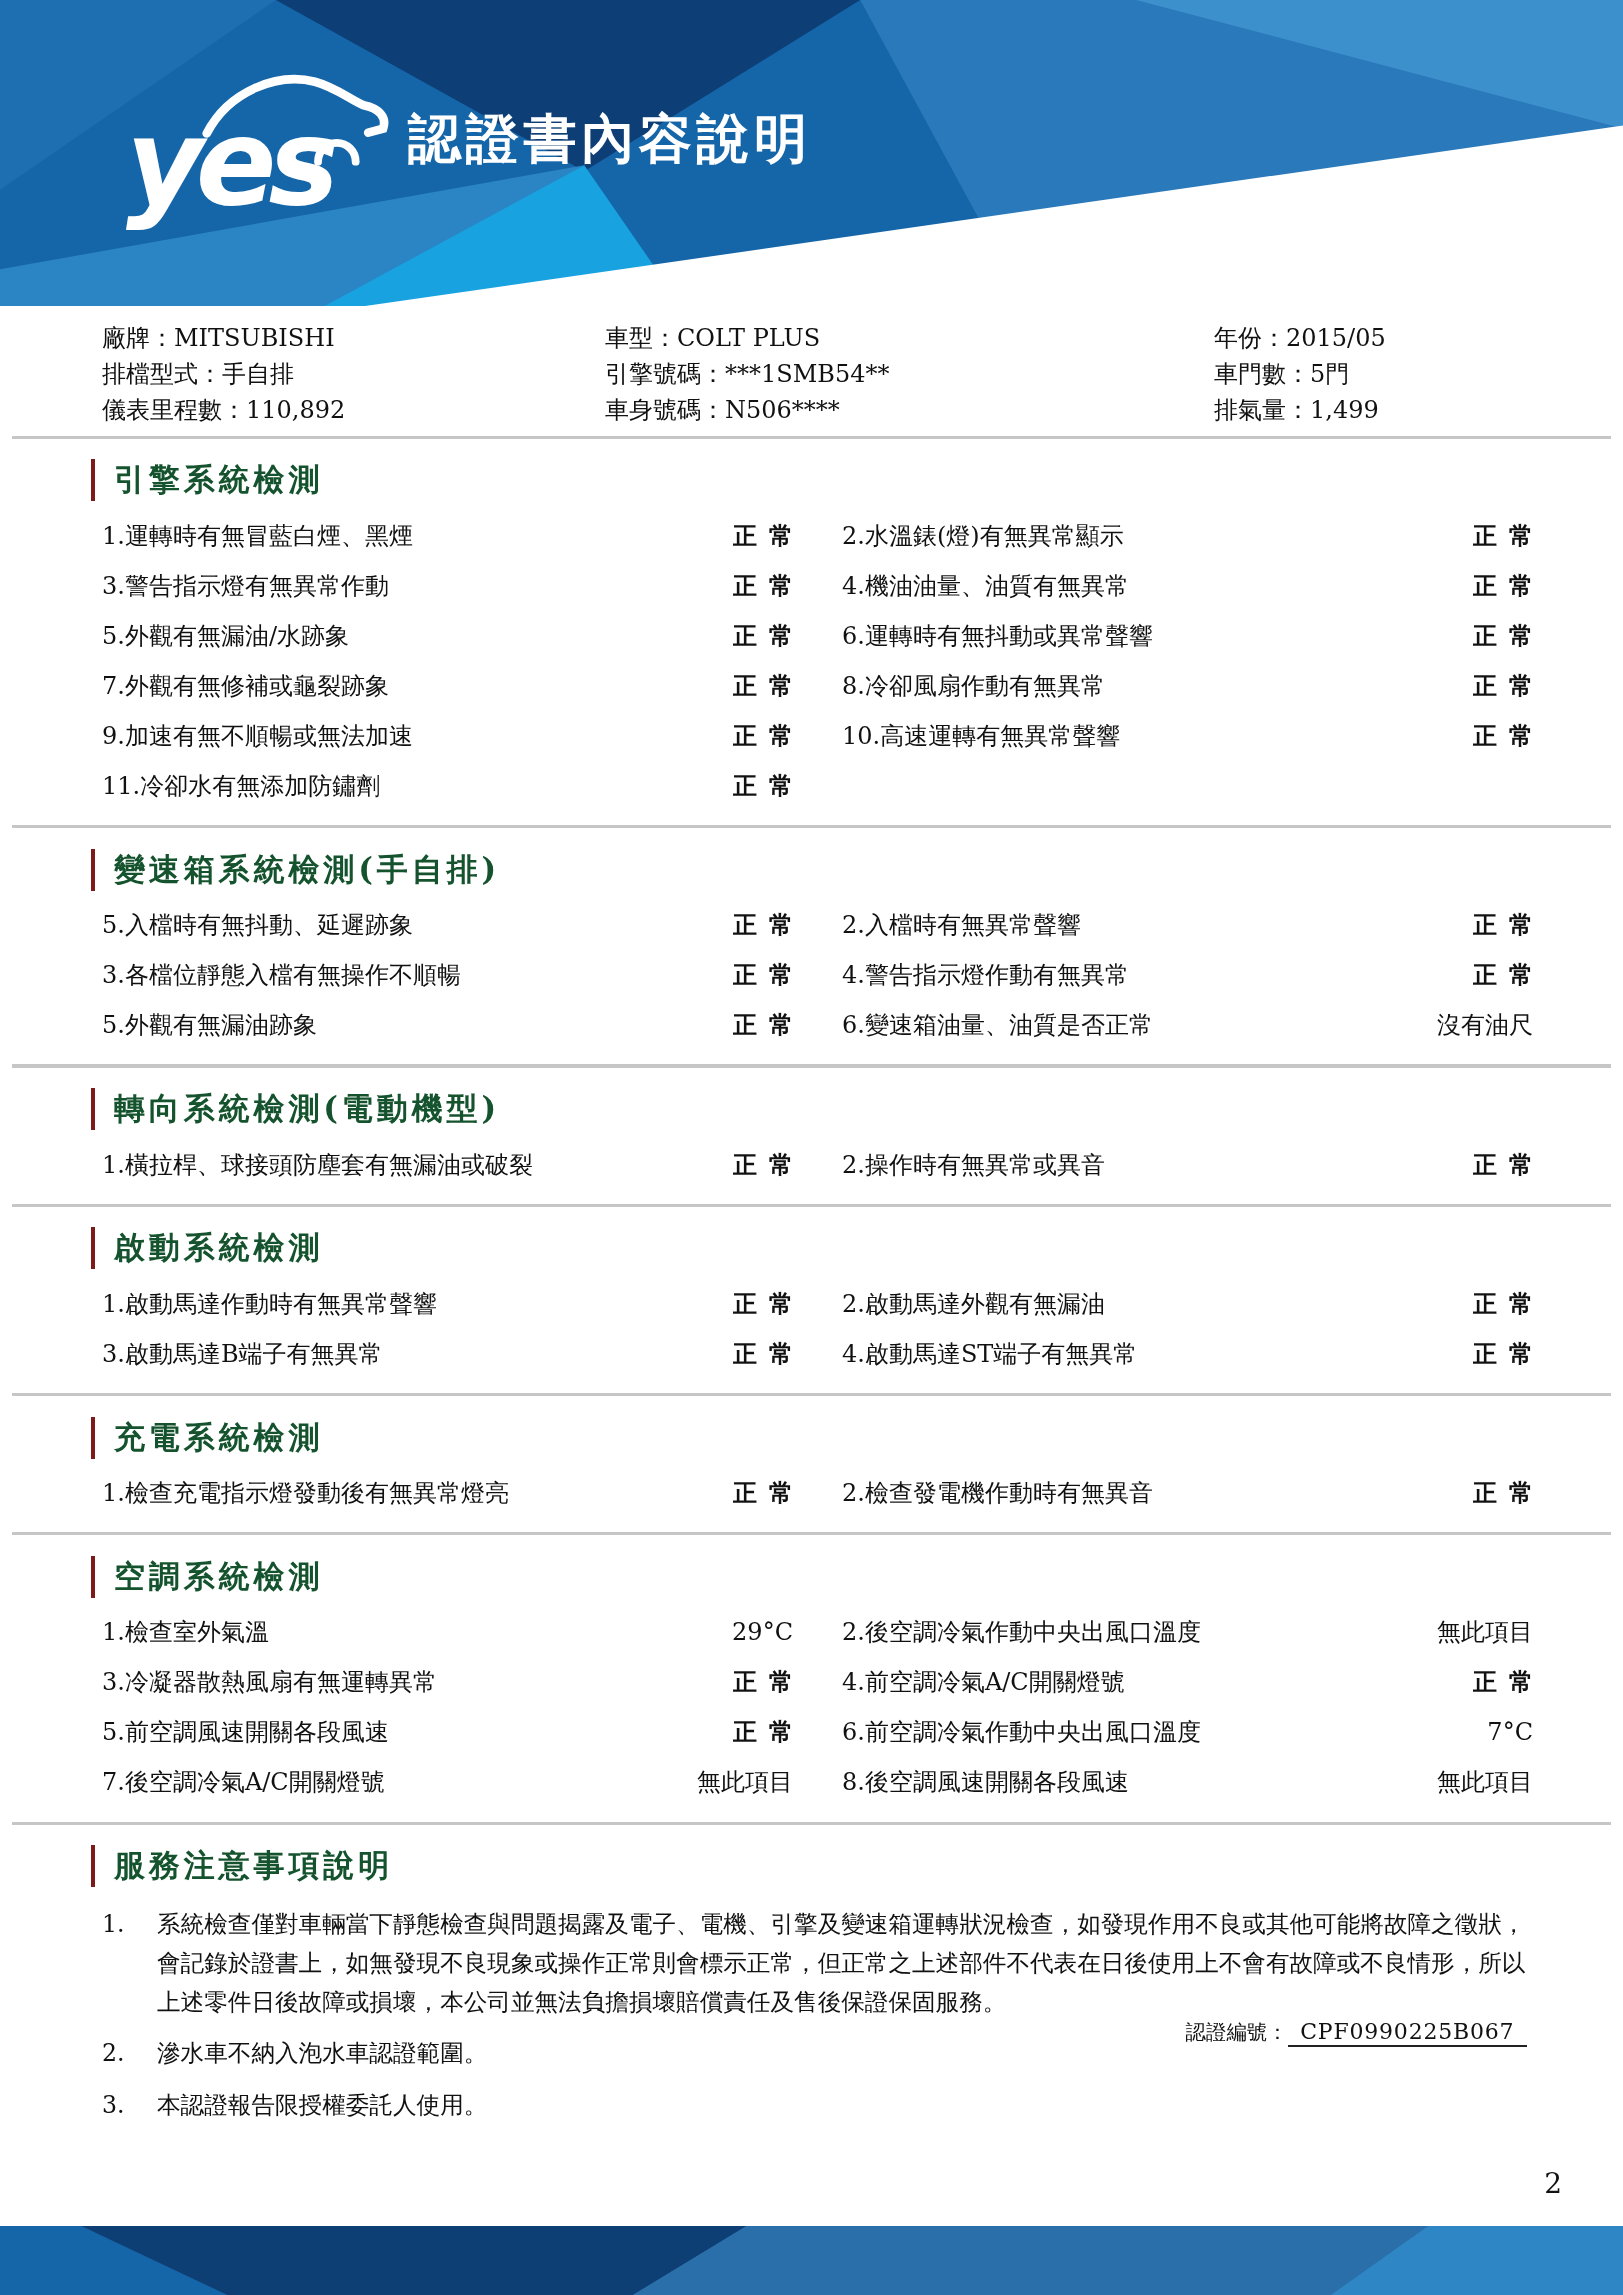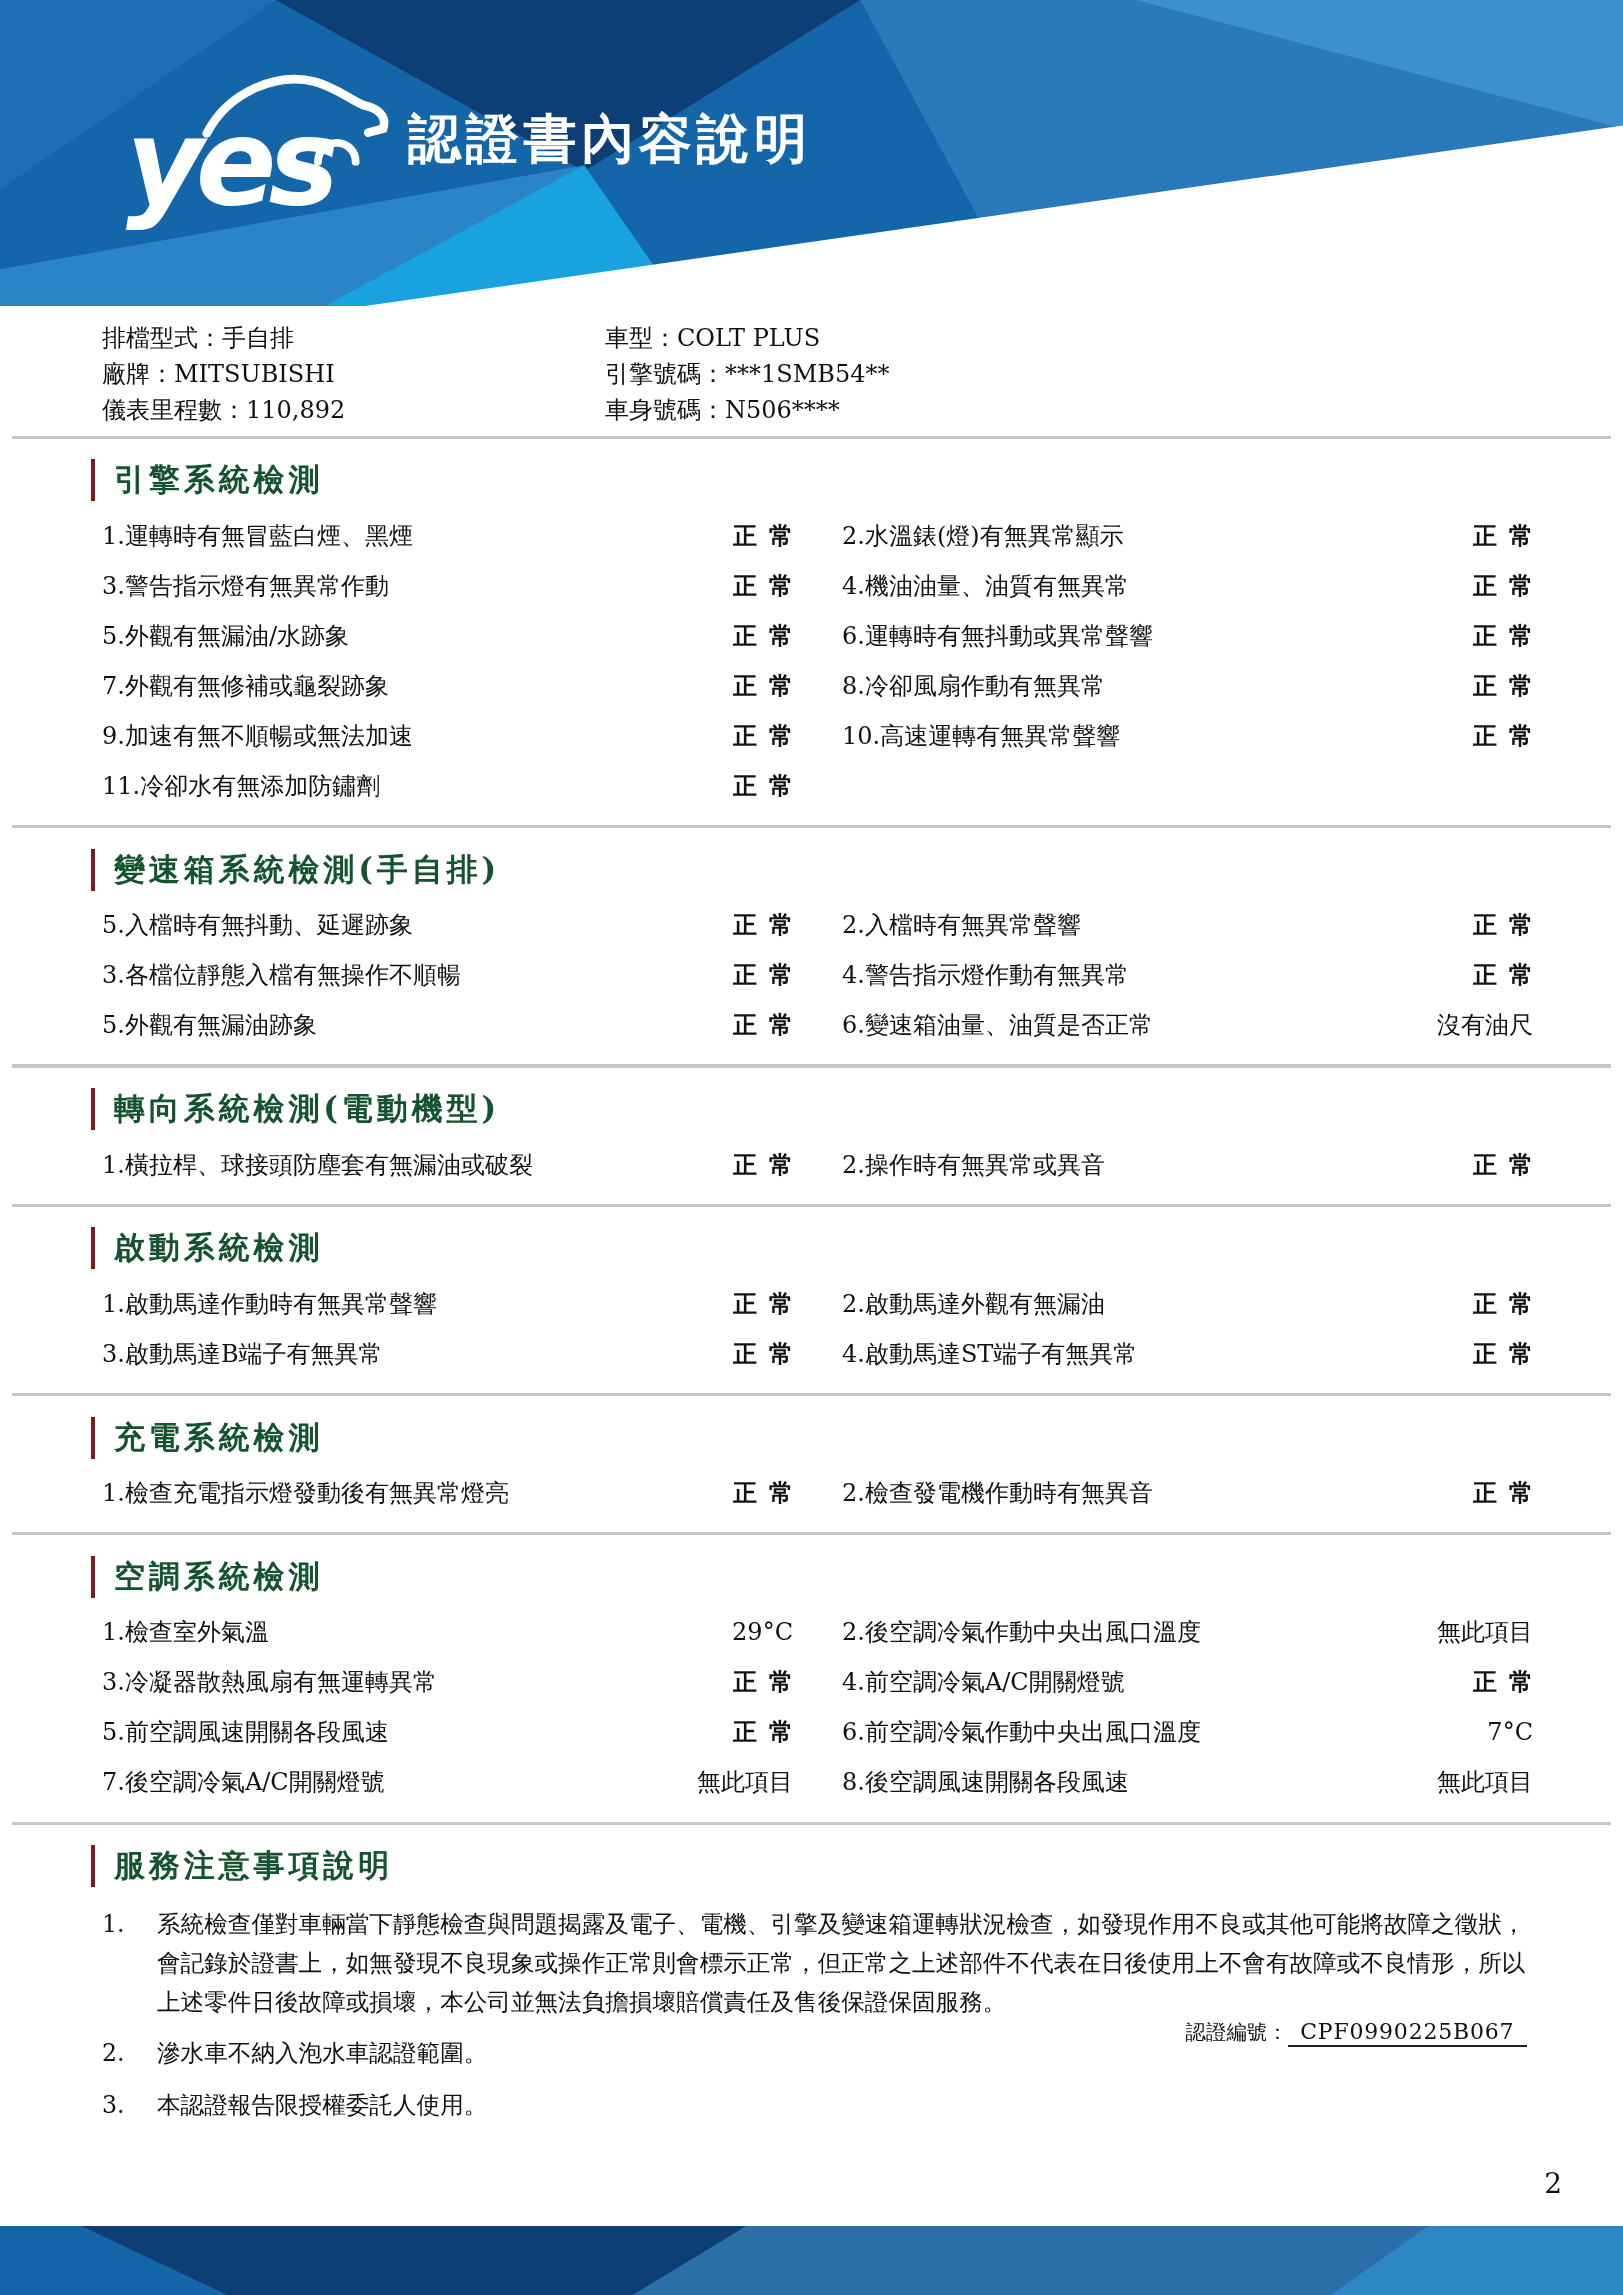--- a/index.html
+++ b/index.html
@@ -98,28 +98,33 @@
           <path d="M6 96 C34 42 96 18 144 30 C170 37 188 52 206 60 C226 64 236 75 231 90 L212 95" fill="none" stroke="#ffffff" stroke-width="11" stroke-linecap="round"></path>
           <path d="M148 132 a24 24 0 0 1 48 0" fill="none" stroke="#ffffff" stroke-width="10" stroke-linecap="round"></path>
         </svg>
       </div>
       <h1 class="hdr-title">認證書內容說明</h1>
     </div>
   </div>
 
   <div class="vehicle-info" id="vehicle-info">
       <div class="vi-col">
+        <div class="vi-line"><span class="vi-label">廠牌</span>：<span class="vi-value">MITSUBISHI</span></div>
         <div class="vi-line"><span class="vi-label">排檔型式</span>：<span class="vi-value">手自排</span></div>
-        <div class="vi-line"><span class="vi-label">廠牌</span>：<span class="vi-value">MITSUBISHI</span></div>
         <div class="vi-line"><span class="vi-label">儀表里程數</span>：<span class="vi-value">110,892</span></div>
       </div>
       <div class="vi-col">
         <div class="vi-line"><span class="vi-label">車型</span>：<span class="vi-value">COLT PLUS</span></div>
         <div class="vi-line"><span class="vi-label">引擎號碼</span>：<span class="vi-value">***1SMB54**</span></div>
         <div class="vi-line"><span class="vi-label">車身號碼</span>：<span class="vi-value">N506****</span></div>
+      </div>
+      <div class="vi-col">
+        <div class="vi-line"><span class="vi-label">年份</span>：<span class="vi-value">2015/05</span></div>
+        <div class="vi-line"><span class="vi-label">車門數</span>：<span class="vi-value">5門</span></div>
+        <div class="vi-line"><span class="vi-label">排氣量</span>：<span class="vi-value">1,499</span></div>
       </div>
     </div>
   <div class="separator"></div>
 
   <div id="sections">
       <section class="check-section">
         <div class="sec-title">
           <span class="sec-bar"></span>
           <h2>引擎系統檢測</h2>
         </div>

